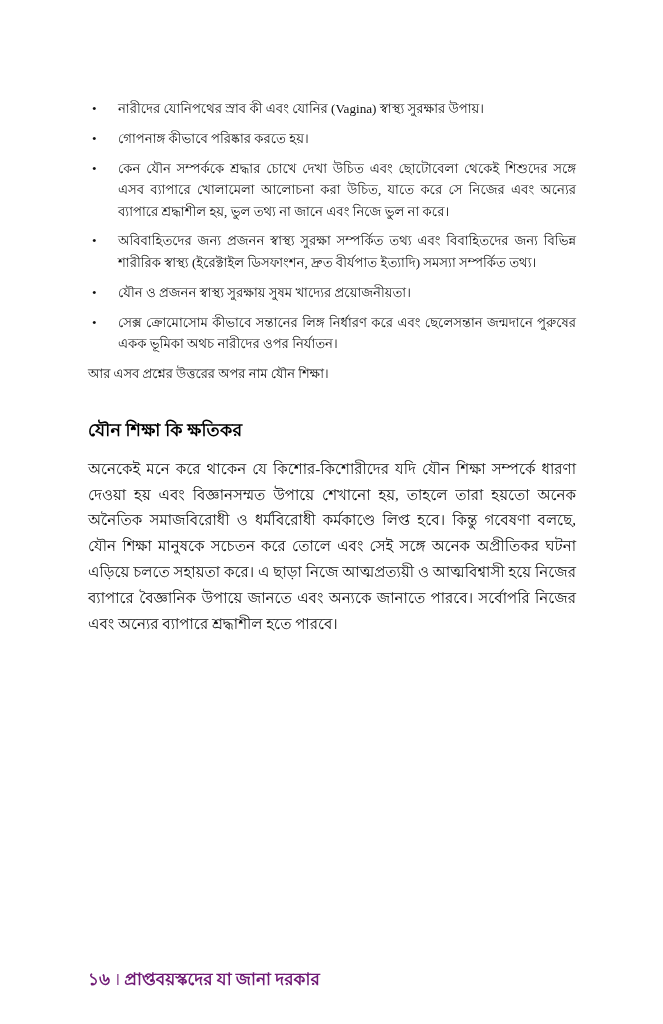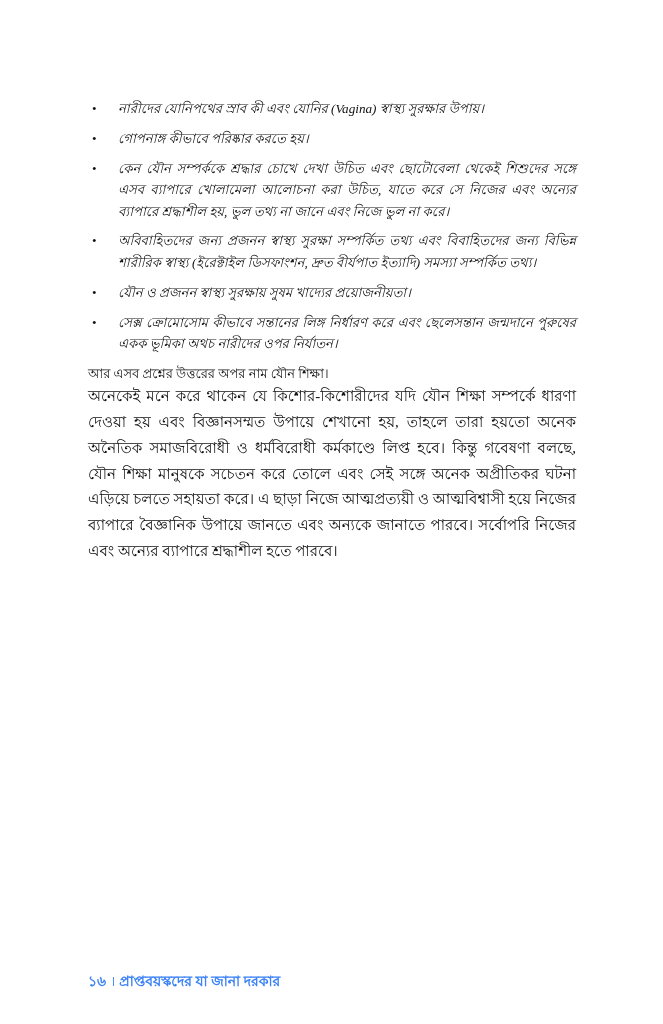--- a/index.html
+++ b/index.html
@@ -56,21 +56,20 @@
     top: 0;
     width: 14px;
     text-align: left;
     font-size: 13px;
     line-height: 1.62;
     color: #101010;
   }
 
   .bullet-text {
     display: block;
-    font-style: italic;
   }
 
   
   .closing-line {
     margin: 9px 0 0 0;
     font-size: 13px;
     line-height: 1.62;
     color: #101010;
   }
 
@@ -93,23 +92,23 @@
     text-justify: inter-word;
     color: #101010;
   }
 
   
   .page-footer {
     position: absolute;
     left: 88px;
     bottom: 32px;
     width: 490px;
-    font-size: 14px;
+    font-size: 17px;
     font-weight: bold;
-    color: #3b82f6;
+    color: #701a75;
     line-height: 1.4;
   }
 
   .footer-number {
     display: inline;
   }
 
   .footer-separator {
     display: inline;
     padding: 0 4px;
@@ -149,20 +148,21 @@
         <span class="bullet-text">যৌন ও প্রজনন স্বাস্থ্য সুরক্ষায় সুষম খাদ্যের প্রয়োজনীয়তা।</span>
       </li>
       <li class="bullet-item">
         <span class="bullet-marker">•</span>
         <span class="bullet-text">সেক্স ক্রোমোসোম কীভাবে সন্তানের লিঙ্গ নির্ধারণ করে এবং ছেলেসন্তান জন্মদানে পুরুষের একক ভূমিকা অথচ নারীদের ওপর নির্যাতন।</span>
       </li>
     </ul>
 
     <p class="closing-line">আর এসব প্রশ্নের উত্তরের অপর নাম যৌন শিক্ষা।</p>
 
+    <h2 class="section-heading">যৌন শিক্ষা কি ক্ষতিকর</h2>
 
     <p class="body-paragraph">অনেকেই মনে করে থাকেন যে কিশোর-কিশোরীদের যদি যৌন শিক্ষা সম্পর্কে ধারণা দেওয়া হয় এবং বিজ্ঞানসম্মত উপায়ে শেখানো হয়, তাহলে তারা হয়তো অনেক অনৈতিক সমাজবিরোধী ও ধর্মবিরোধী কর্মকাণ্ডে লিপ্ত হবে। কিন্তু গবেষণা বলছে, যৌন শিক্ষা মানুষকে সচেতন করে তোলে এবং সেই সঙ্গে অনেক অপ্রীতিকর ঘটনা এড়িয়ে চলতে সহায়তা করে। এ ছাড়া নিজে আত্মপ্রত্যয়ী ও আত্মবিশ্বাসী হয়ে নিজের ব্যাপারে বৈজ্ঞানিক উপায়ে জানতে এবং অন্যকে জানাতে পারবে। সর্বোপরি নিজের এবং অন্যের ব্যাপারে শ্রদ্ধাশীল হতে পারবে।</p>
 
   </div>
 
   <div class="page-footer">
     <span class="footer-number">১৬</span><span class="footer-separator">।</span><span class="footer-title">প্রাপ্তবয়স্কদের যা জানা দরকার</span>
   </div>
 
 </div>

